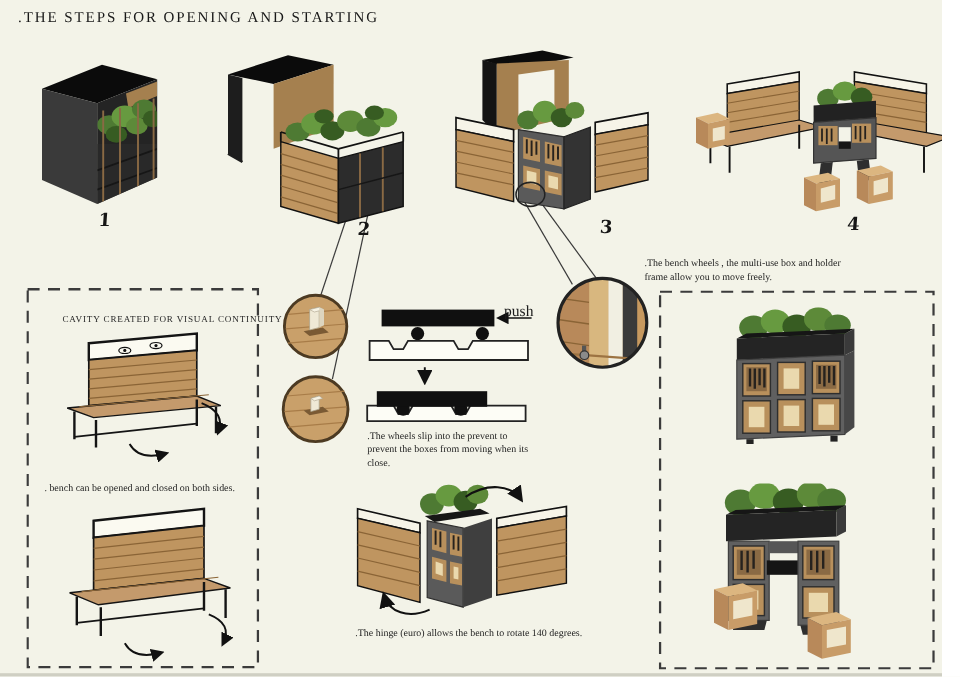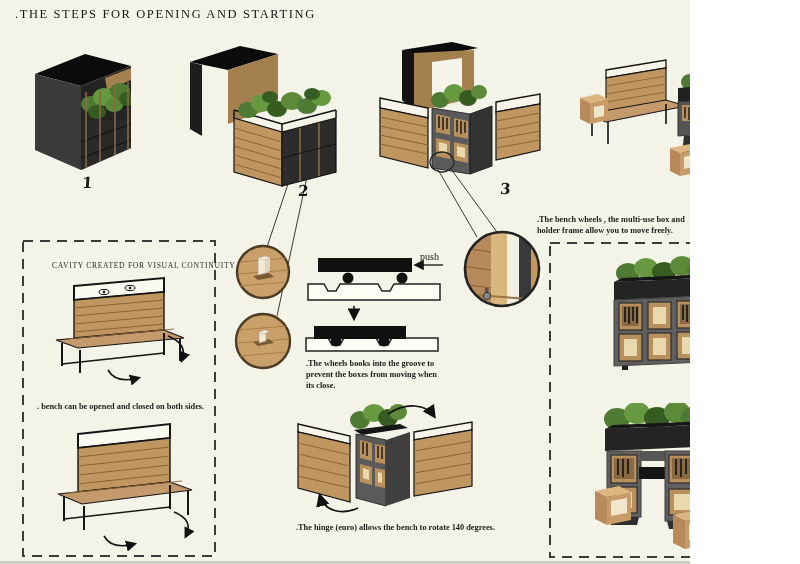--- a/index.html
+++ b/index.html
@@ -1,33 +1,33 @@
 <!DOCTYPE html>
 <html><head>
 <meta charset="utf-8">
 <style>
   html,body{margin:0;padding:0;}
   .canvas{
-    position:relative;width:690px;height:564px;overflow:hidden;
+    position:relative;width:785px;height:564px;overflow:hidden;
     background:#f3f3e8;
     font-family:"Liberation Serif", serif;
     color:#1c1c1c;
   }
   .abs{position:absolute;}
   .title{
     font-size:12.5px;letter-spacing:1.6px;color:#181818;
   }
   .stepnum{
     font-family:"DejaVu Serif", serif;font-weight:bold;font-size:15px;color:#151515;
     transform:skewX(-4deg);
   }
-  .caption{font-size:9px;line-height:1.35;color:#1c1c1c;font-weight:bold;}
+  .caption{font-size:9px;line-height:1.35;color:#1c1c1c;}
   .caption.small{font-size:8.3px;}
   .cavity-heading{font-size:7.6px;letter-spacing:.7px;color:#2a2a2a;}
-  .push-label{font-size:10px;color:#1c1c1c;}
+  .push-label{font-size:13px;color:#1c1c1c;}
   svg{display:block;}
   .bottom-edge{background:#cfcfc3;}
 </style>
 </head>
 <body>
 
 <div class="canvas" style="background: rgb(243, 243, 232);">
 
   <div class="abs title" style="left:15px;top:7px;">.THE STEPS FOR OPENING AND STARTING</div>
 
@@ -343,21 +343,21 @@
     <circle cx="102" cy="32" r="5.5" fill="#101010"></circle>
     <path d="M8,38 H24 L28,45 H36 L40,38 H78 L82,45 H90 L94,38 H140 V54 H8 Z" fill="#fdfdf6" stroke="#222" stroke-width="1.5"></path>
     <line x1="143" y1="19" x2="116" y2="19" stroke="#111" stroke-width="1.3" marker-end="url(#m3)"></line>
     <line x1="54" y1="60" x2="54" y2="72" stroke="#111" stroke-width="1.6" marker-end="url(#m3)"></line>
     <path d="M6,92 H28 L32,99 H40 L44,92 H76 L80,99 H88 L92,92 H138 V105 H6 Z" fill="#fdfdf6" stroke="#222" stroke-width="1.5"></path>
     <circle cx="36" cy="95" r="5.5" fill="#101010"></circle>
     <circle cx="84" cy="95" r="5.5" fill="#101010"></circle>
     <rect x="14" y="80" width="92" height="13" fill="#101010"></rect>
   </svg>
   <div class="abs push-label" style="left:420px;top:251px;">push</div>
-  <div class="abs caption small" style="left:306px;top:358px;width:140px;">.The wheels books into the groove to prevent the boxes from moving when its close.</div>
+  <div class="abs caption small" style="left:306px;top:358px;width:140px;">.The wheels slip into the prevent to prevent the boxes from moving when its close.</div>
 
   <svg class="abs" style="left:461px;top:228px;" width="82" height="82" viewBox="0 0 82 82">
     <defs>
         <clipPath id="wc">
           <circle cx="41" cy="41" r="37"></circle>
         </clipPath>
       </defs>
     <circle cx="41" cy="41" r="37" fill="#c7995f"></circle>
     <g clip-path="url(#wc)">
       <rect x="2" y="2" width="30" height="78" fill="#b8895a"></rect>

